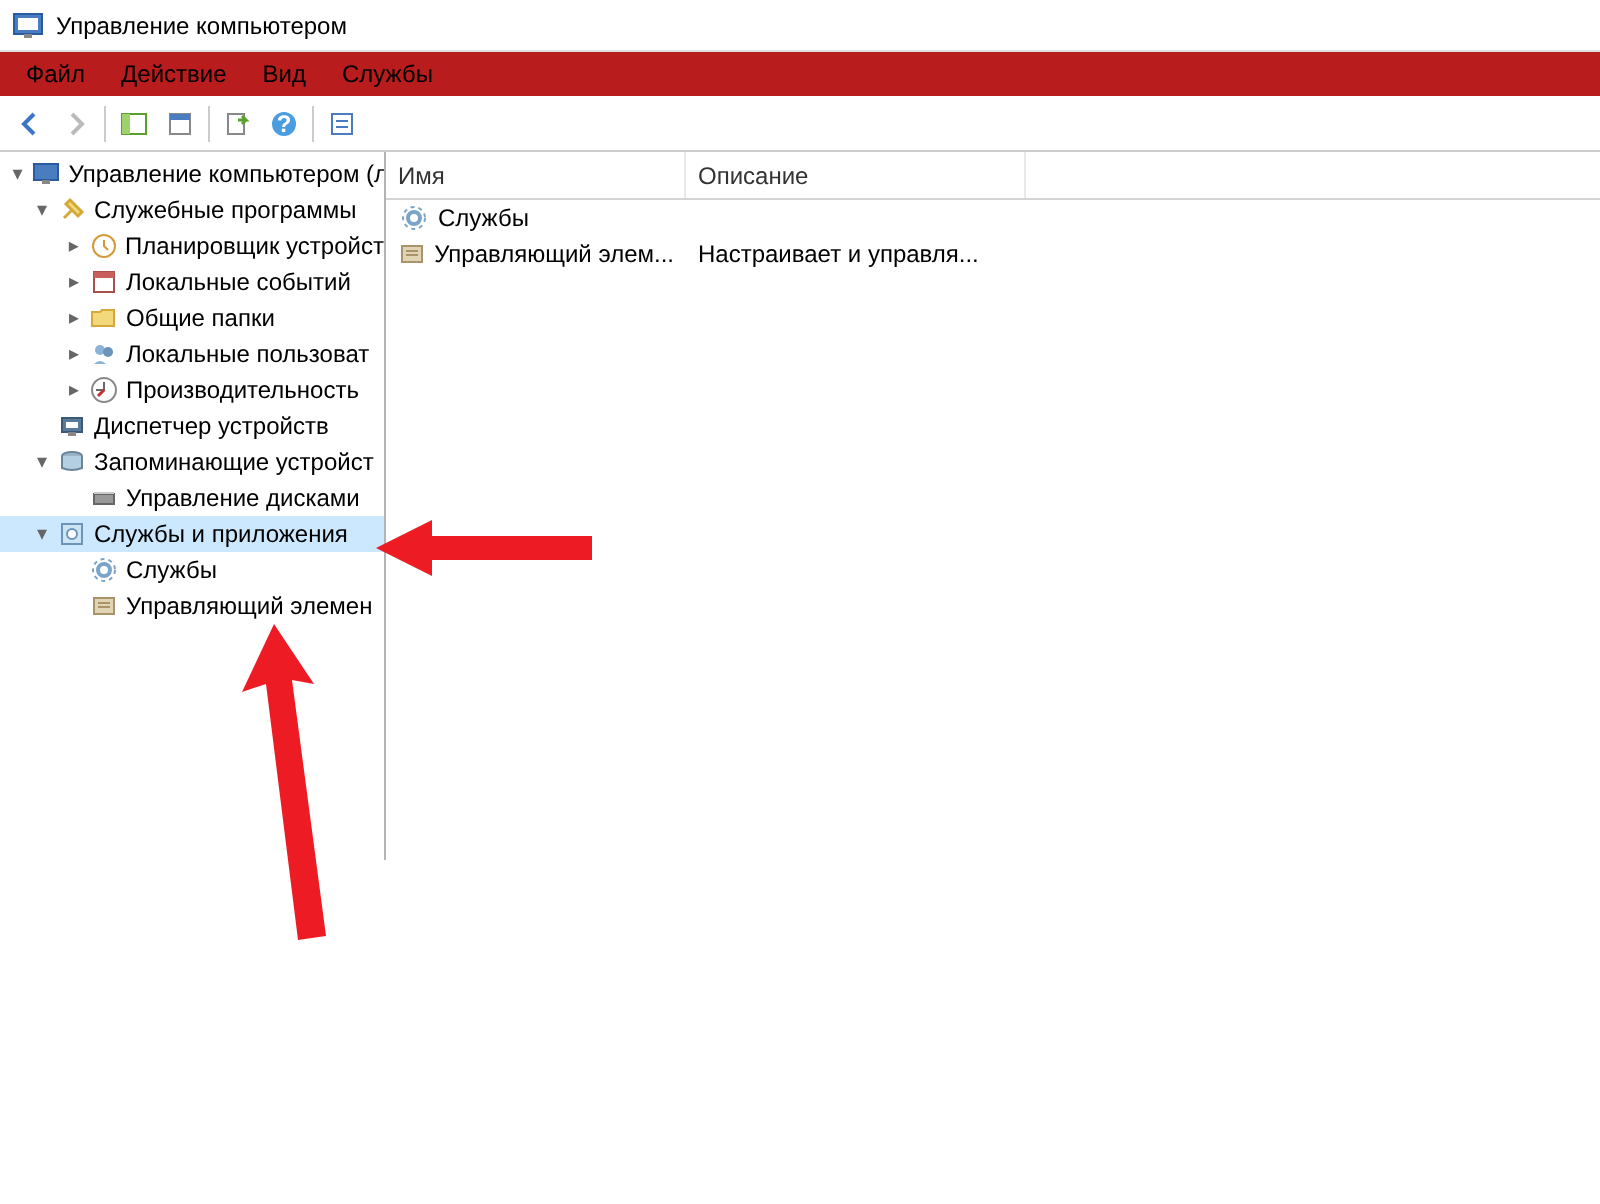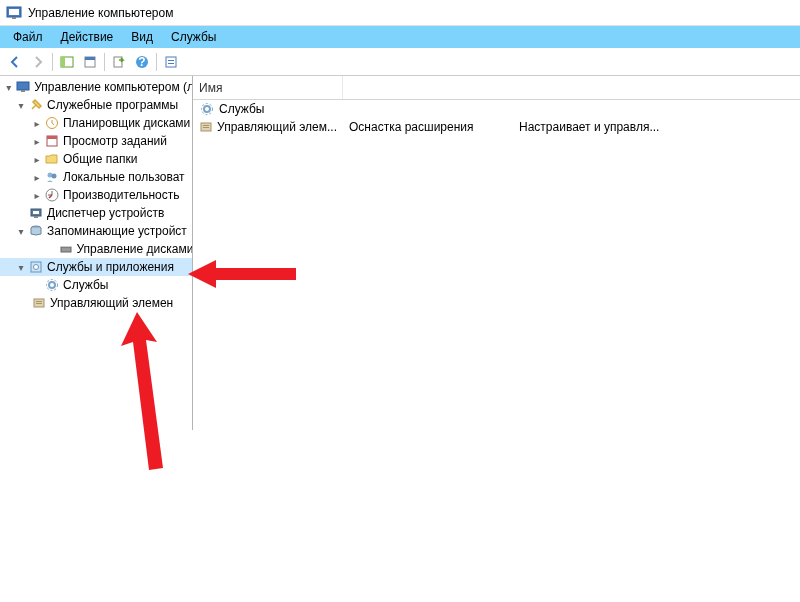--- a/index.html
+++ b/index.html
@@ -1,21 +1,21 @@
 <!DOCTYPE html>
 <html><head>
 <meta charset="utf-8">
 <style>
 * { margin: 0; padding: 0; box-sizing: border-box; font-family: "Segoe UI", Tahoma, sans-serif; font-size: 12px; }
 html, body { width: 800px; height: 602px; background: #fff; overflow: hidden; }
 .window { width: 800px; height: 430px; display: flex; flex-direction: column; }
 .titlebar { height: 26px; display: flex; align-items: center; padding: 0 6px; border-bottom: 1px solid #e0e0e0; background: #fff; }
 .titlebar-icon { width: 16px; height: 16px; margin-right: 6px; }
 .titlebar-text { font-size: 12px; }
-.menubar { height: 22px; display: flex; align-items: center; padding: 2px 4px; background: #7dd3fc; }
+.menubar { height: 22px; display: flex; align-items: center; padding: 2px 4px; background: #b91c1c; }
 .menu-item { padding: 2px 9px; cursor: default; }
 .toolbar { height: 28px; display: flex; align-items: center; padding: 2px 4px; gap: 1px; border-bottom: 1px solid #ccc; background: #fff; }
 .tool-btn { width: 22px; height: 22px; display: flex; align-items: center; justify-content: center; border: 1px solid transparent; cursor: default; }
 .tool-sep { width: 1px; height: 18px; background: #ccc; margin: 0 2px; }
 .content { flex: 1; display: flex; min-height: 0; }
 .tree-pane { width: 193px; border-right: 1px solid #b4b4b4; overflow: hidden; background: #fff; padding-top: 2px; }
 .list-pane { flex: 1; background: #fff; display: flex; flex-direction: column; text-align: center; }
 .tree-row { height: 18px; display: flex; align-items: center; white-space: nowrap; cursor: default; }
 .tree-row.selected { background: #cce8ff; }
 .expander { width: 14px; height: 14px; display: flex; align-items: center; justify-content: center; color: #666; font-size: 10px; }
@@ -122,32 +122,32 @@
       </div>
 
       <div class="tree-row" style="padding-left:30px">
         <span class="expander">▸</span>
         <span class="tree-icon">
             <svg width="14" height="14" viewBox="0 0 14 14">
               <circle cx="7" cy="7" r="5.5" fill="#fff" stroke="#d49a3a"></circle>
               <path d="M7 4 L7 7 L9 9" stroke="#d49a3a" stroke-width="1" fill="none"></path>
             </svg>
           </span>
-        <span class="tree-label">Планировщик дисками</span>
+        <span class="tree-label">Планировщик устройст</span>
       </div>
 
       <div class="tree-row" style="padding-left:30px">
         <span class="expander">▸</span>
         <span class="tree-icon">
             <svg width="14" height="14" viewBox="0 0 14 14">
               <rect x="2" y="2" width="10" height="10" fill="#fff" stroke="#a85050"></rect>
               <rect x="2" y="2" width="10" height="3" fill="#c86060"></rect>
             </svg>
           </span>
-        <span class="tree-label">Просмотр заданий</span>
+        <span class="tree-label">Локальные событий</span>
       </div>
 
       <div class="tree-row" style="padding-left:30px">
         <span class="expander">▸</span>
         <span class="tree-icon">
             <svg width="14" height="14" viewBox="0 0 14 14">
               <path d="M1 4 L5 4 L6 3 L12 3 L12 11 L1 11 Z" fill="#f4d97a" stroke="#d4a93a"></path>
             </svg>
           </span>
         <span class="tree-label">Общие папки</span>
@@ -192,21 +192,21 @@
         <span class="expander">▾</span>
         <span class="tree-icon">
             <svg width="14" height="14" viewBox="0 0 14 14">
               <ellipse cx="7" cy="4" rx="5" ry="2" fill="#9ab4c8" stroke="#6a8498"></ellipse>
               <path d="M2 4 L2 10 Q7 12 12 10 L12 4" fill="#b4cee2" stroke="#6a8498"></path>
             </svg>
           </span>
         <span class="tree-label">Запоминающие устройст</span>
       </div>
 
-      <div class="tree-row" style="padding-left:58px">
+      <div class="tree-row" style="padding-left:44px">
         <span class="tree-icon">
             <svg width="14" height="14" viewBox="0 0 14 14">
               <rect x="2" y="5" width="10" height="5" fill="#999" stroke="#666"></rect>
               <rect x="2" y="4" width="10" height="1" fill="#ccc"></rect>
             </svg>
           </span>
         <span class="tree-label">Управление дисками</span>
       </div>
 
       <div class="tree-row selected" style="padding-left:14px">
@@ -223,35 +223,36 @@
       <div class="tree-row" style="padding-left:44px">
         <span class="tree-icon">
             <svg width="14" height="14" viewBox="0 0 14 14">
               <circle cx="7" cy="7" r="3" fill="none" stroke="#7aa4c8" stroke-width="2"></circle>
               <circle cx="7" cy="7" r="5.5" fill="none" stroke="#7aa4c8" stroke-dasharray="2 2"></circle>
             </svg>
           </span>
         <span class="tree-label">Службы</span>
       </div>
 
-      <div class="tree-row" style="padding-left:31px">
+      <div class="tree-row" style="padding-left:44px">
         <span class="tree-icon">
             <svg width="14" height="14" viewBox="0 0 14 14">
               <rect x="2" y="3" width="10" height="8" fill="#e0d4b4" stroke="#a89468"></rect>
               <rect x="4" y="5" width="6" height="1" fill="#a89468"></rect>
               <rect x="4" y="7" width="6" height="1" fill="#a89468"></rect>
             </svg>
           </span>
         <span class="tree-label">Управляющий элемен</span>
       </div>
     </div>
 
     <div class="list-pane">
       <div class="list-header">
         <div class="col-head" style="width:150px">Имя</div>
+        <div class="col-head" style="width:170px">Описание</div>
       </div>
       <div class="list-body">
         <div class="list-row">
           <div class="list-cell" style="width:150px">
             <span class="item-icon">
                 <svg width="14" height="14" viewBox="0 0 14 14">
                   <circle cx="7" cy="7" r="3" fill="none" stroke="#7aa4c8" stroke-width="2"></circle>
                   <circle cx="7" cy="7" r="5.5" fill="none" stroke="#7aa4c8" stroke-dasharray="2 2"></circle>
                 </svg>
               </span>
@@ -263,21 +264,20 @@
           <div class="list-cell" style="width:150px">
             <span class="item-icon">
                 <svg width="14" height="14" viewBox="0 0 14 14">
                   <rect x="2" y="3" width="10" height="8" fill="#e0d4b4" stroke="#a89468"></rect>
                   <rect x="4" y="5" width="6" height="1" fill="#a89468"></rect>
                   <rect x="4" y="7" width="6" height="1" fill="#a89468"></rect>
                 </svg>
               </span>
             <span>Управляющий элем...</span>
           </div>
-          <div class="list-cell" style="width:170px">Оснастка расширения</div>
           <div class="list-cell" style="width:170px">Настраивает и управля...</div>
         </div>
       </div>
     </div>
   </div>
 </div>
 
 <svg class="arrow" style="left:188px; top:254px" width="110" height="40">
   <polygon points="0,20 28,6 28,14 108,14 108,26 28,26 28,34" fill="#ed1c24"></polygon>
 </svg>

